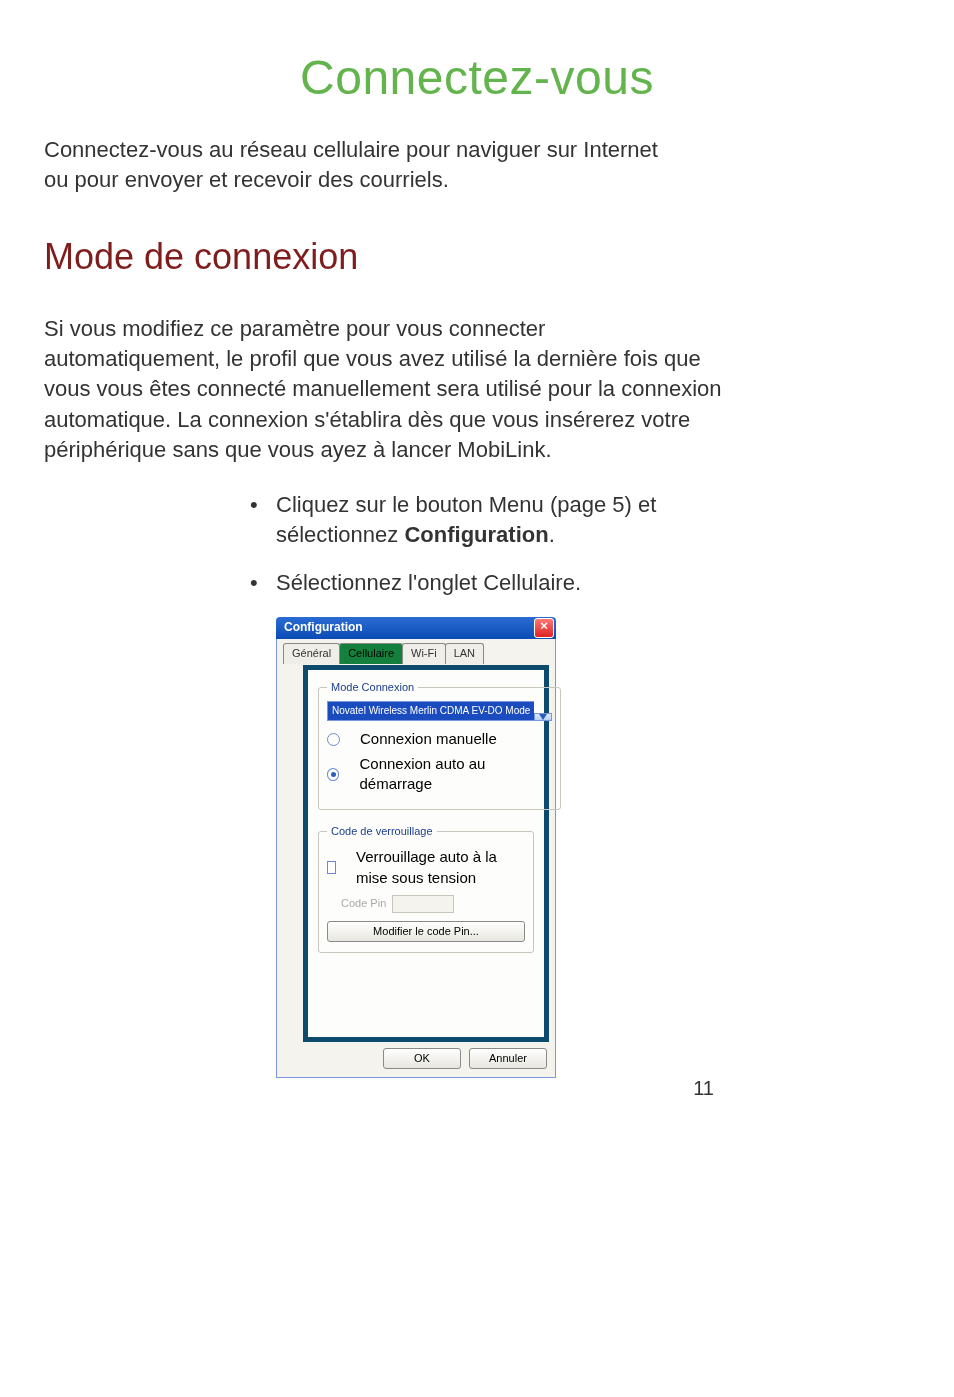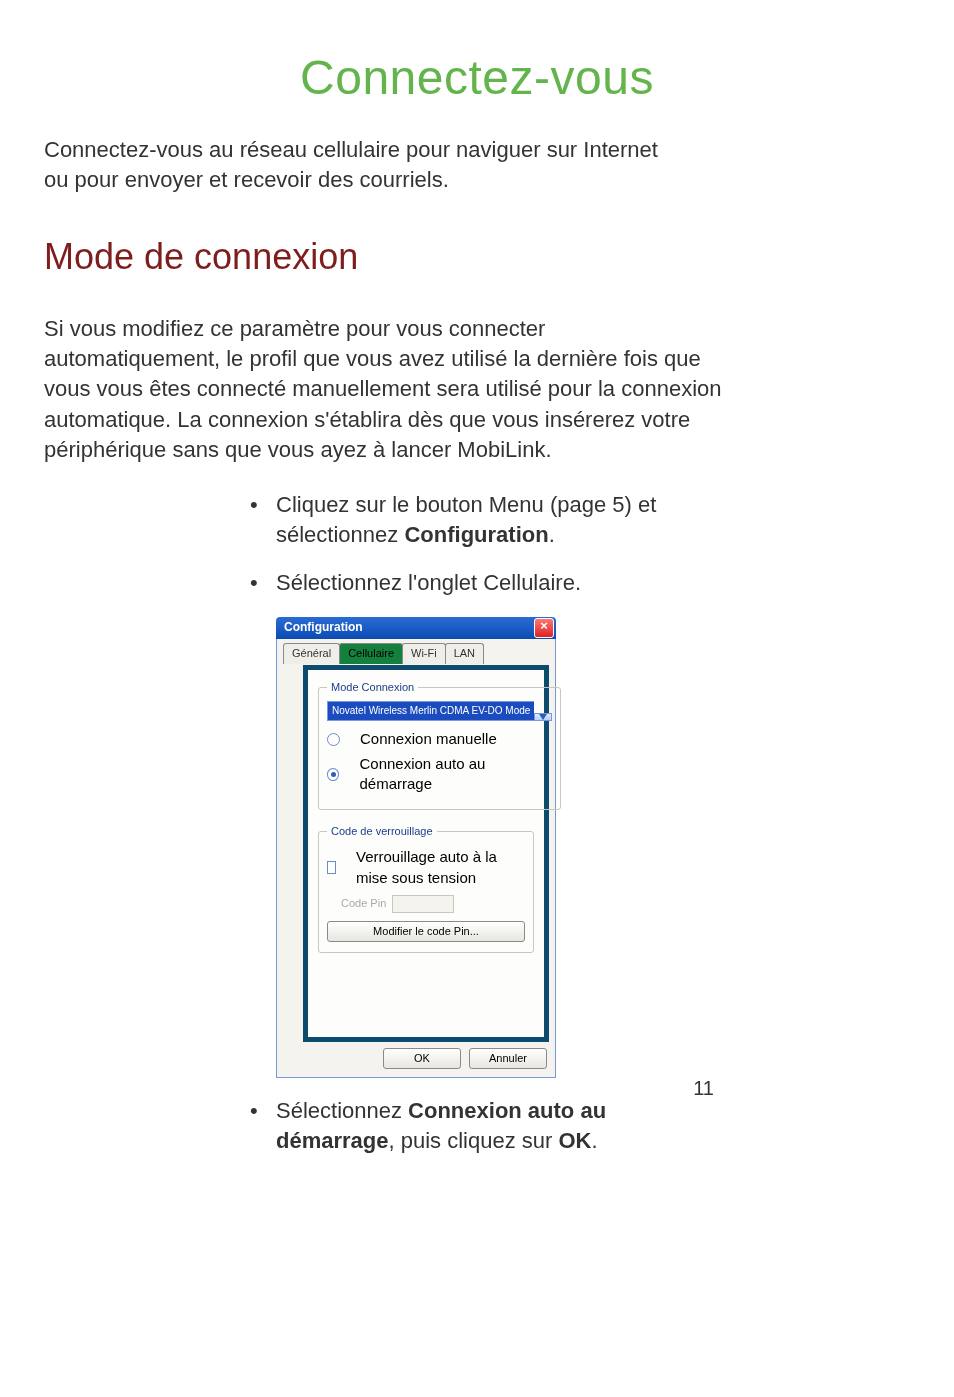--- a/index.html
+++ b/index.html
@@ -316,19 +316,16 @@
             </div>
             <div class="dlg-bottom" data-name="dialog-button-row">
               <div class="btn" data-name="ok-button">OK</div>
               <div class="btn" data-name="cancel-button">Annuler</div>
             </div>
           </div>
         </div>
       </div>
     </li>
 
-    <li data-name="step-3">
-      <span data-name="step-3-pre">Sélectionnez </span><span class="bold" data-name="step-3-bold-1">Connexion auto au démarrage</span><span data-name="step-3-mid">, puis cliquez sur </span><span class="bold" data-name="step-3-bold-2">OK</span><span data-name="step-3-post">.</span>
-    </li>
   </ul>
 
   <div class="page-num" data-name="page-number">11</div>
 </div>
 
 </body></html>

